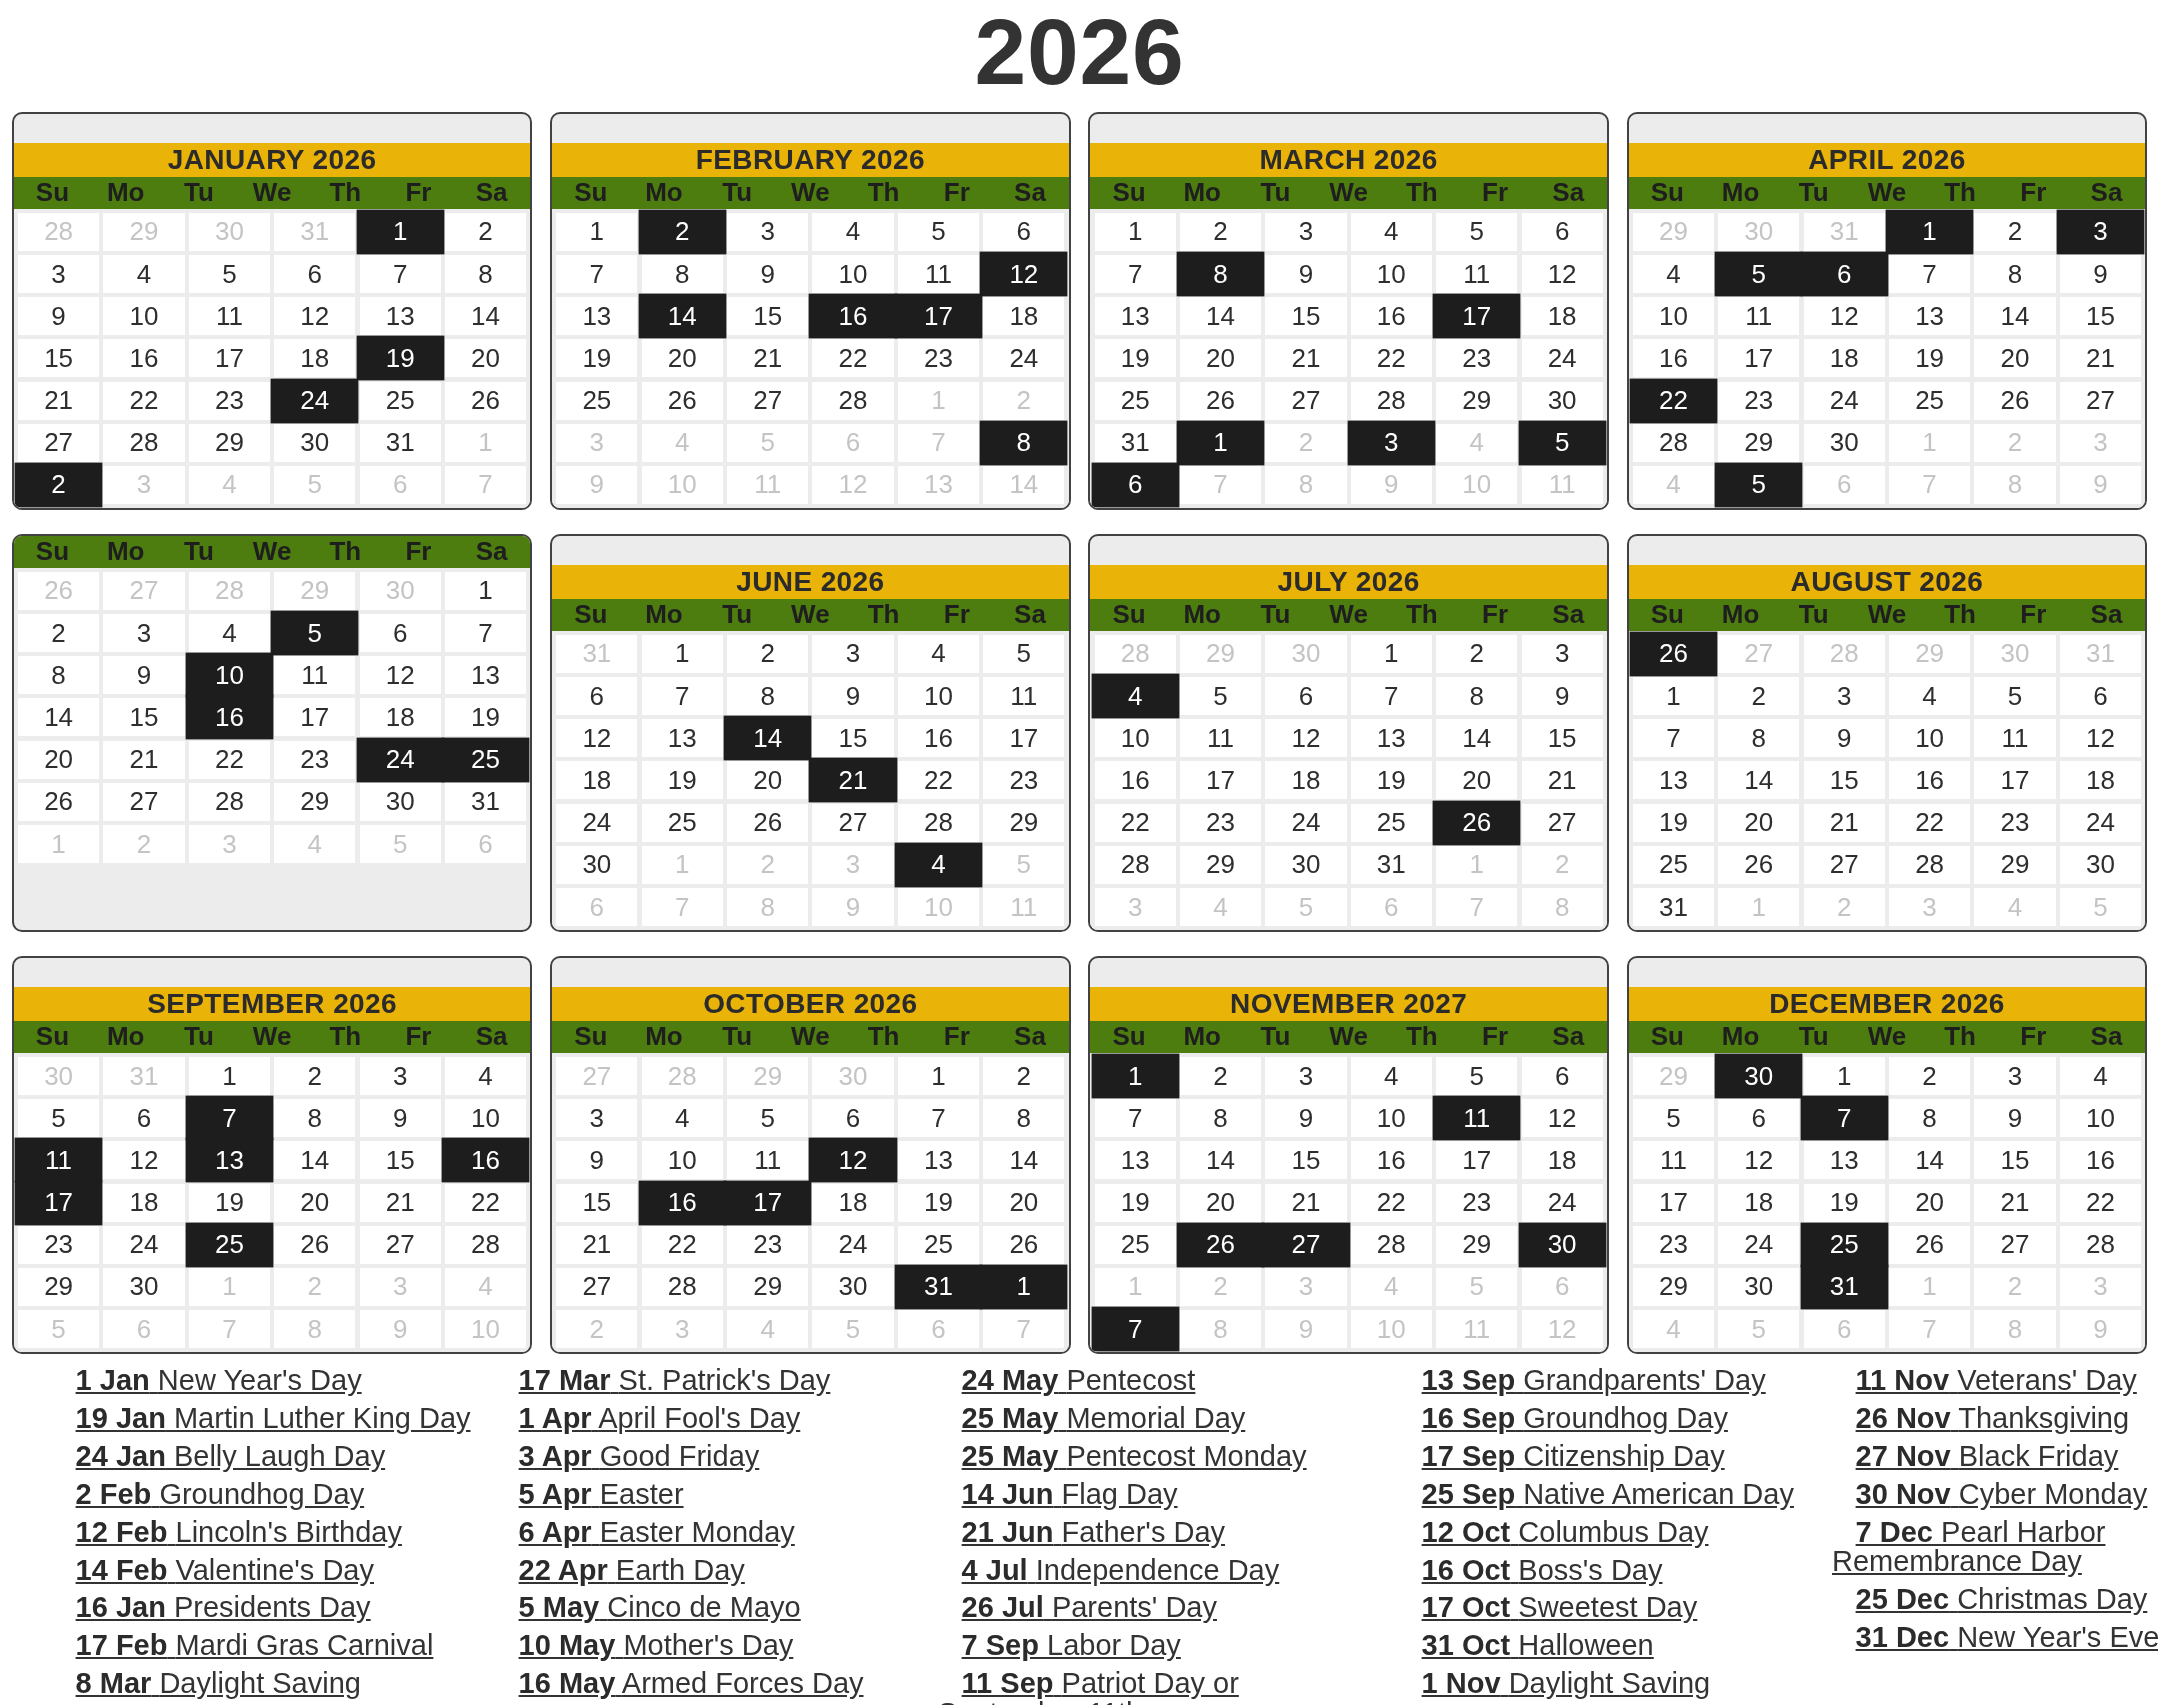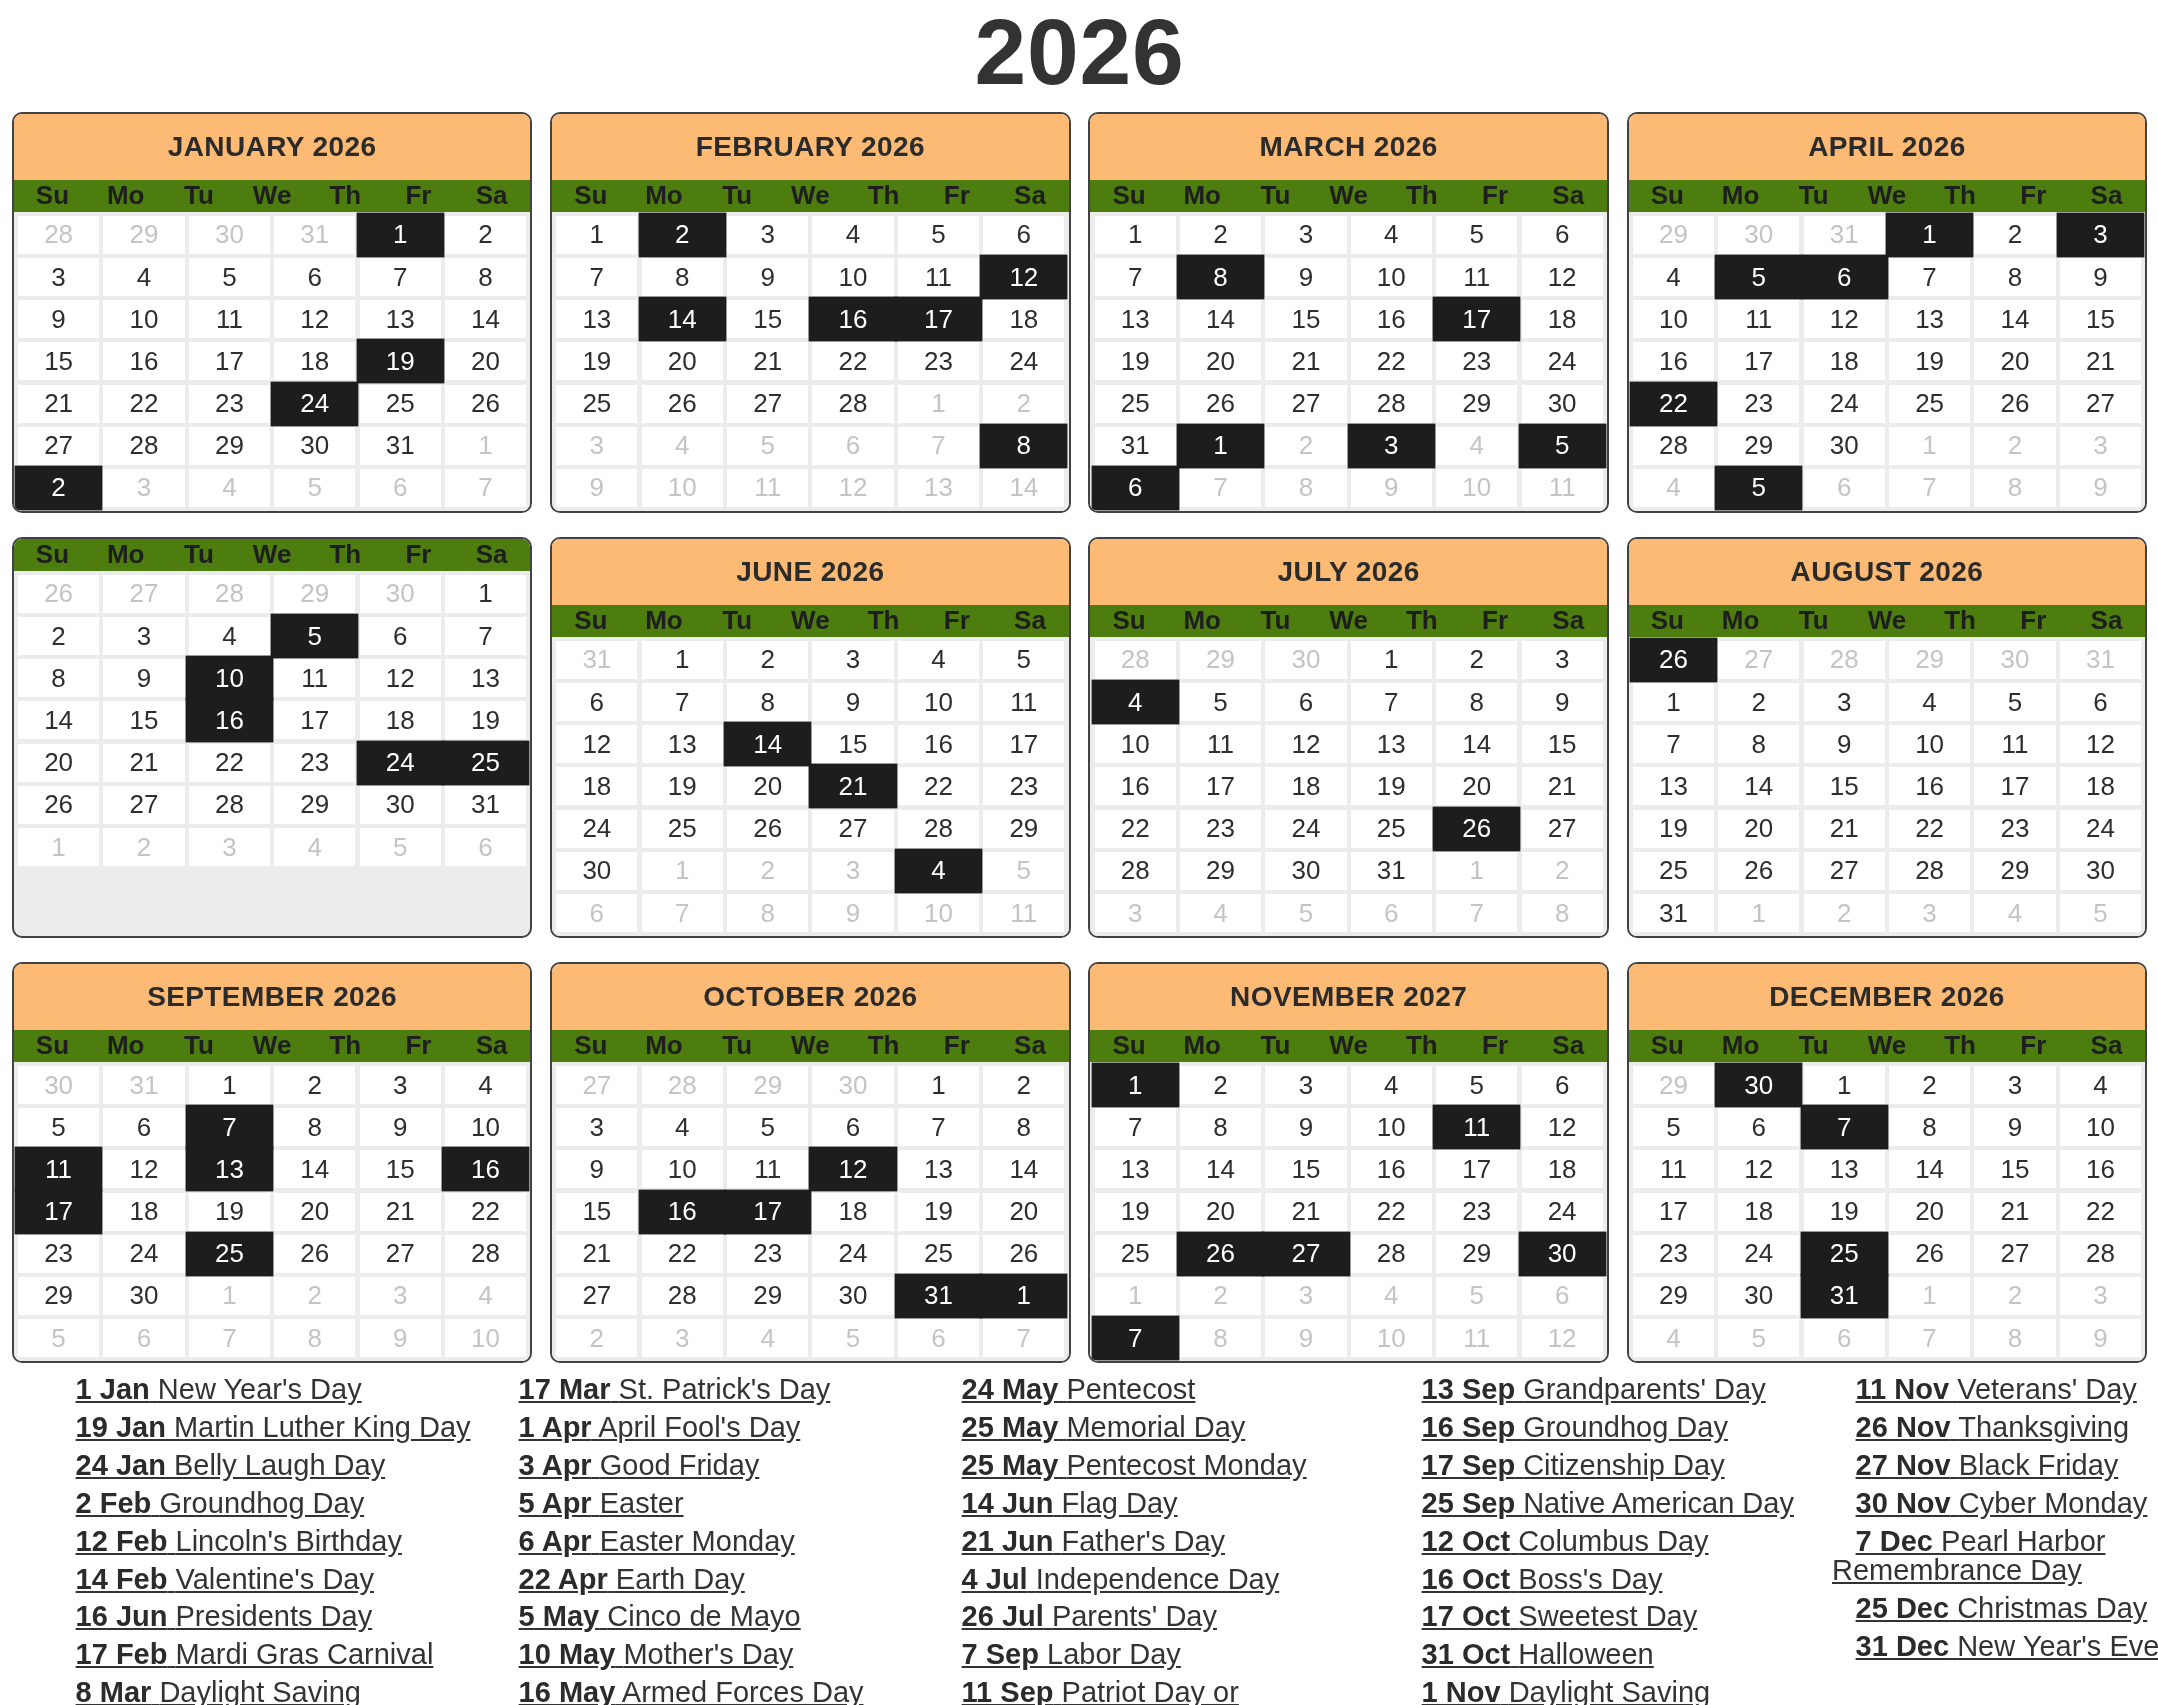--- a/index.html
+++ b/index.html
@@ -13,22 +13,22 @@
 
   .months{
     display:grid;grid-template-columns:repeat(4,1fr);
     column-gap:17.7px;row-gap:23.6px;padding:5px 11.8px 0 11.8px;
   }
   .month{
     border:2.5px solid #424242;border-radius:10px;overflow:hidden;
     background:#ececec;
   }
   .month-header{
-    background:#fdba74;height:66px;display:flex;align-items:center;justify-content:center;
-    font-size:28px;font-weight:bold;color:#2b2b2b;letter-spacing:0.4px;
+    background:#eab308;height:34px;display:flex;align-items:center;justify-content:center;
+    font-size:28px;font-weight:bold;color:#2b2b2b;letter-spacing:0.4px;margin-top:29px;
   }
   .weekdays{
     display:grid;grid-template-columns:repeat(7,1fr);gap:4.2px;
     background:#4d7c0f;height:32px;align-items:center;padding:0 4.2px;
   }
   .weekdays span{text-align:center;font-weight:bold;font-size:26px;color:#1e1e1e;}
   .days{
     display:grid;grid-template-columns:repeat(6,1fr);gap:4.2px;
     padding:4.2px;background:#ececec;
   }
@@ -741,21 +741,21 @@
       </section>
     </div>
   <div class="legend" id="legend">
       <div class="col">
         <p class="item"><b>1 Jan</b> <span class="hname">New Year's Day</span></p>
         <p class="item"><b>19 Jan</b> <span class="hname">Martin Luther King Day</span></p>
         <p class="item"><b>24 Jan</b> <span class="hname">Belly Laugh Day</span></p>
         <p class="item"><b>2 Feb</b> <span class="hname">Groundhog Day</span></p>
         <p class="item"><b>12 Feb</b> <span class="hname">Lincoln's Birthday</span></p>
         <p class="item"><b>14 Feb</b> <span class="hname">Valentine's Day</span></p>
-        <p class="item"><b>16 Jun</b> <span class="hname">Presidents Day</span></p>
+        <p class="item"><b>16 Jan</b> <span class="hname">Presidents Day</span></p>
         <p class="item"><b>17 Feb</b> <span class="hname">Mardi Gras Carnival</span></p>
         <p class="item"><b>8 Mar</b> <span class="hname">Daylight Saving</span></p>
       </div>
       <div class="col">
         <p class="item"><b>17 Mar</b> <span class="hname">St. Patrick's Day</span></p>
         <p class="item"><b>1 Apr</b> <span class="hname">April Fool's Day</span></p>
         <p class="item"><b>3 Apr</b> <span class="hname">Good Friday</span></p>
         <p class="item"><b>5 Apr</b> <span class="hname">Easter</span></p>
         <p class="item"><b>6 Apr</b> <span class="hname">Easter Monday</span></p>
         <p class="item"><b>22 Apr</b> <span class="hname">Earth Day</span></p>

